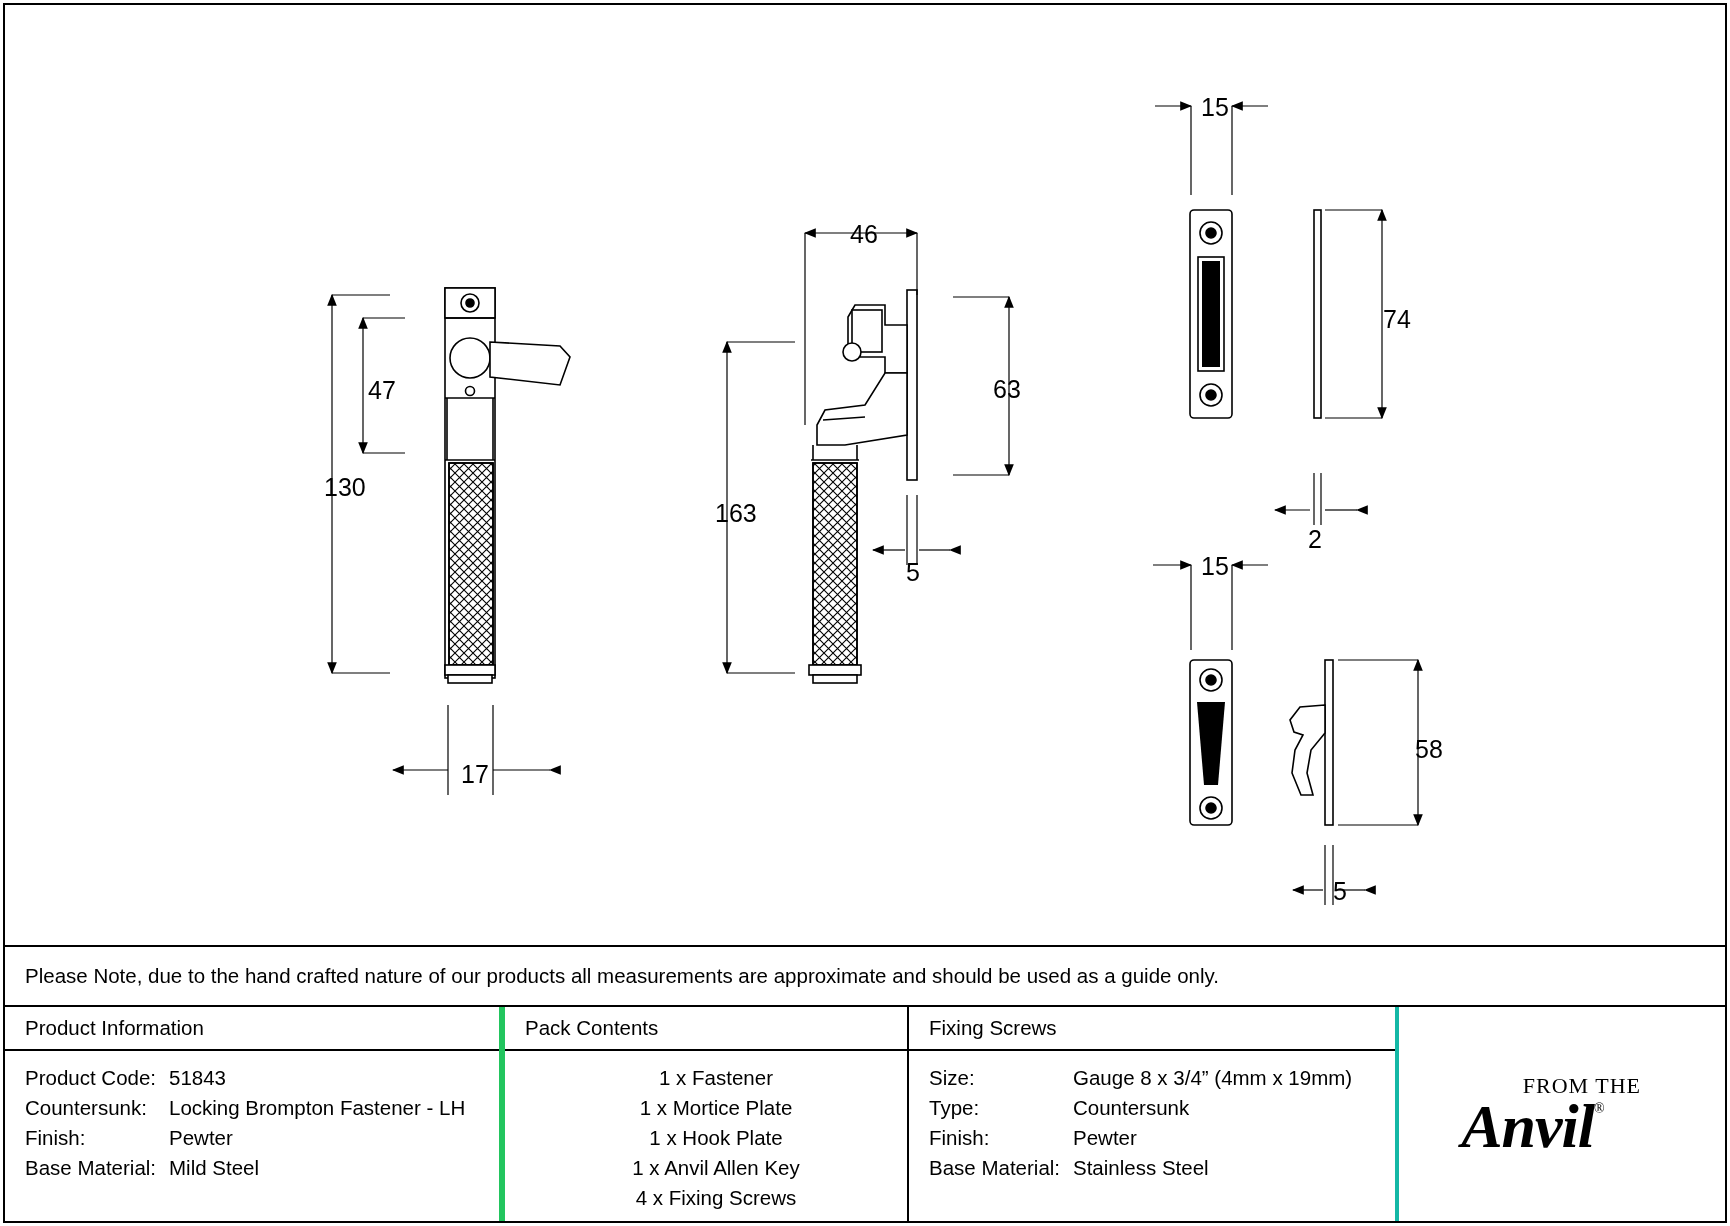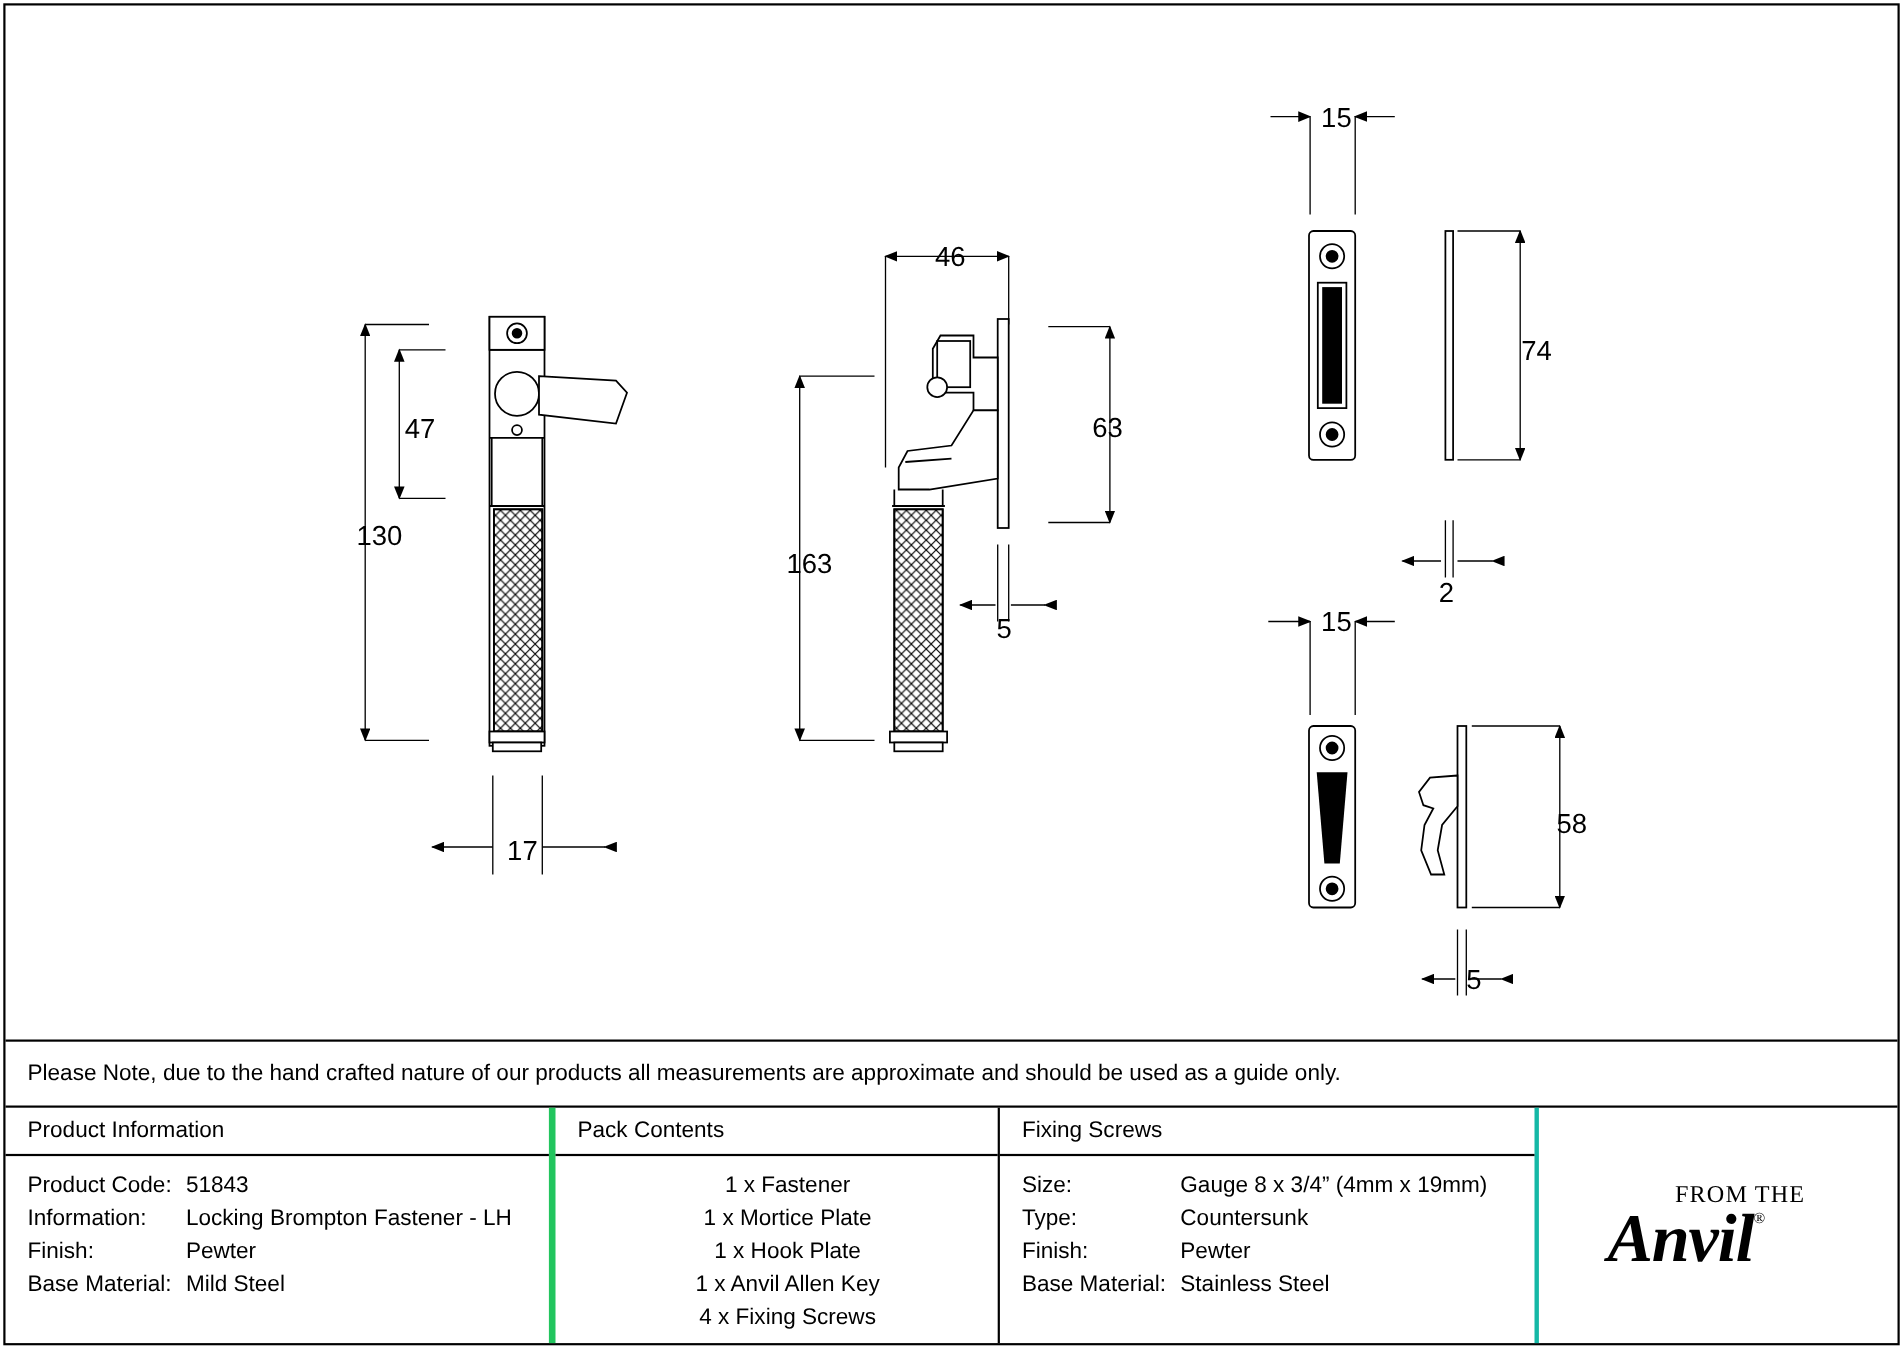--- a/index.html
+++ b/index.html
@@ -319,21 +319,21 @@
   <div id="infoblock">
 
     <div class="col c1">
       <div class="colhead">Product Information</div>
       <div class="colbody">
         <div class="kvrow">
           <span class="k">Product Code:</span>
           <span class="v">51843</span>
         </div>
         <div class="kvrow">
-          <span class="k">Information:</span>
+          <span class="k">Countersunk:</span>
           <span class="v">Locking Brompton Fastener - LH</span>
         </div>
         <div class="kvrow">
           <span class="k">Finish:</span>
           <span class="v">Pewter</span>
         </div>
         <div class="kvrow">
           <span class="k">Base Material:</span>
           <span class="v">Mild Steel</span>
         </div>

